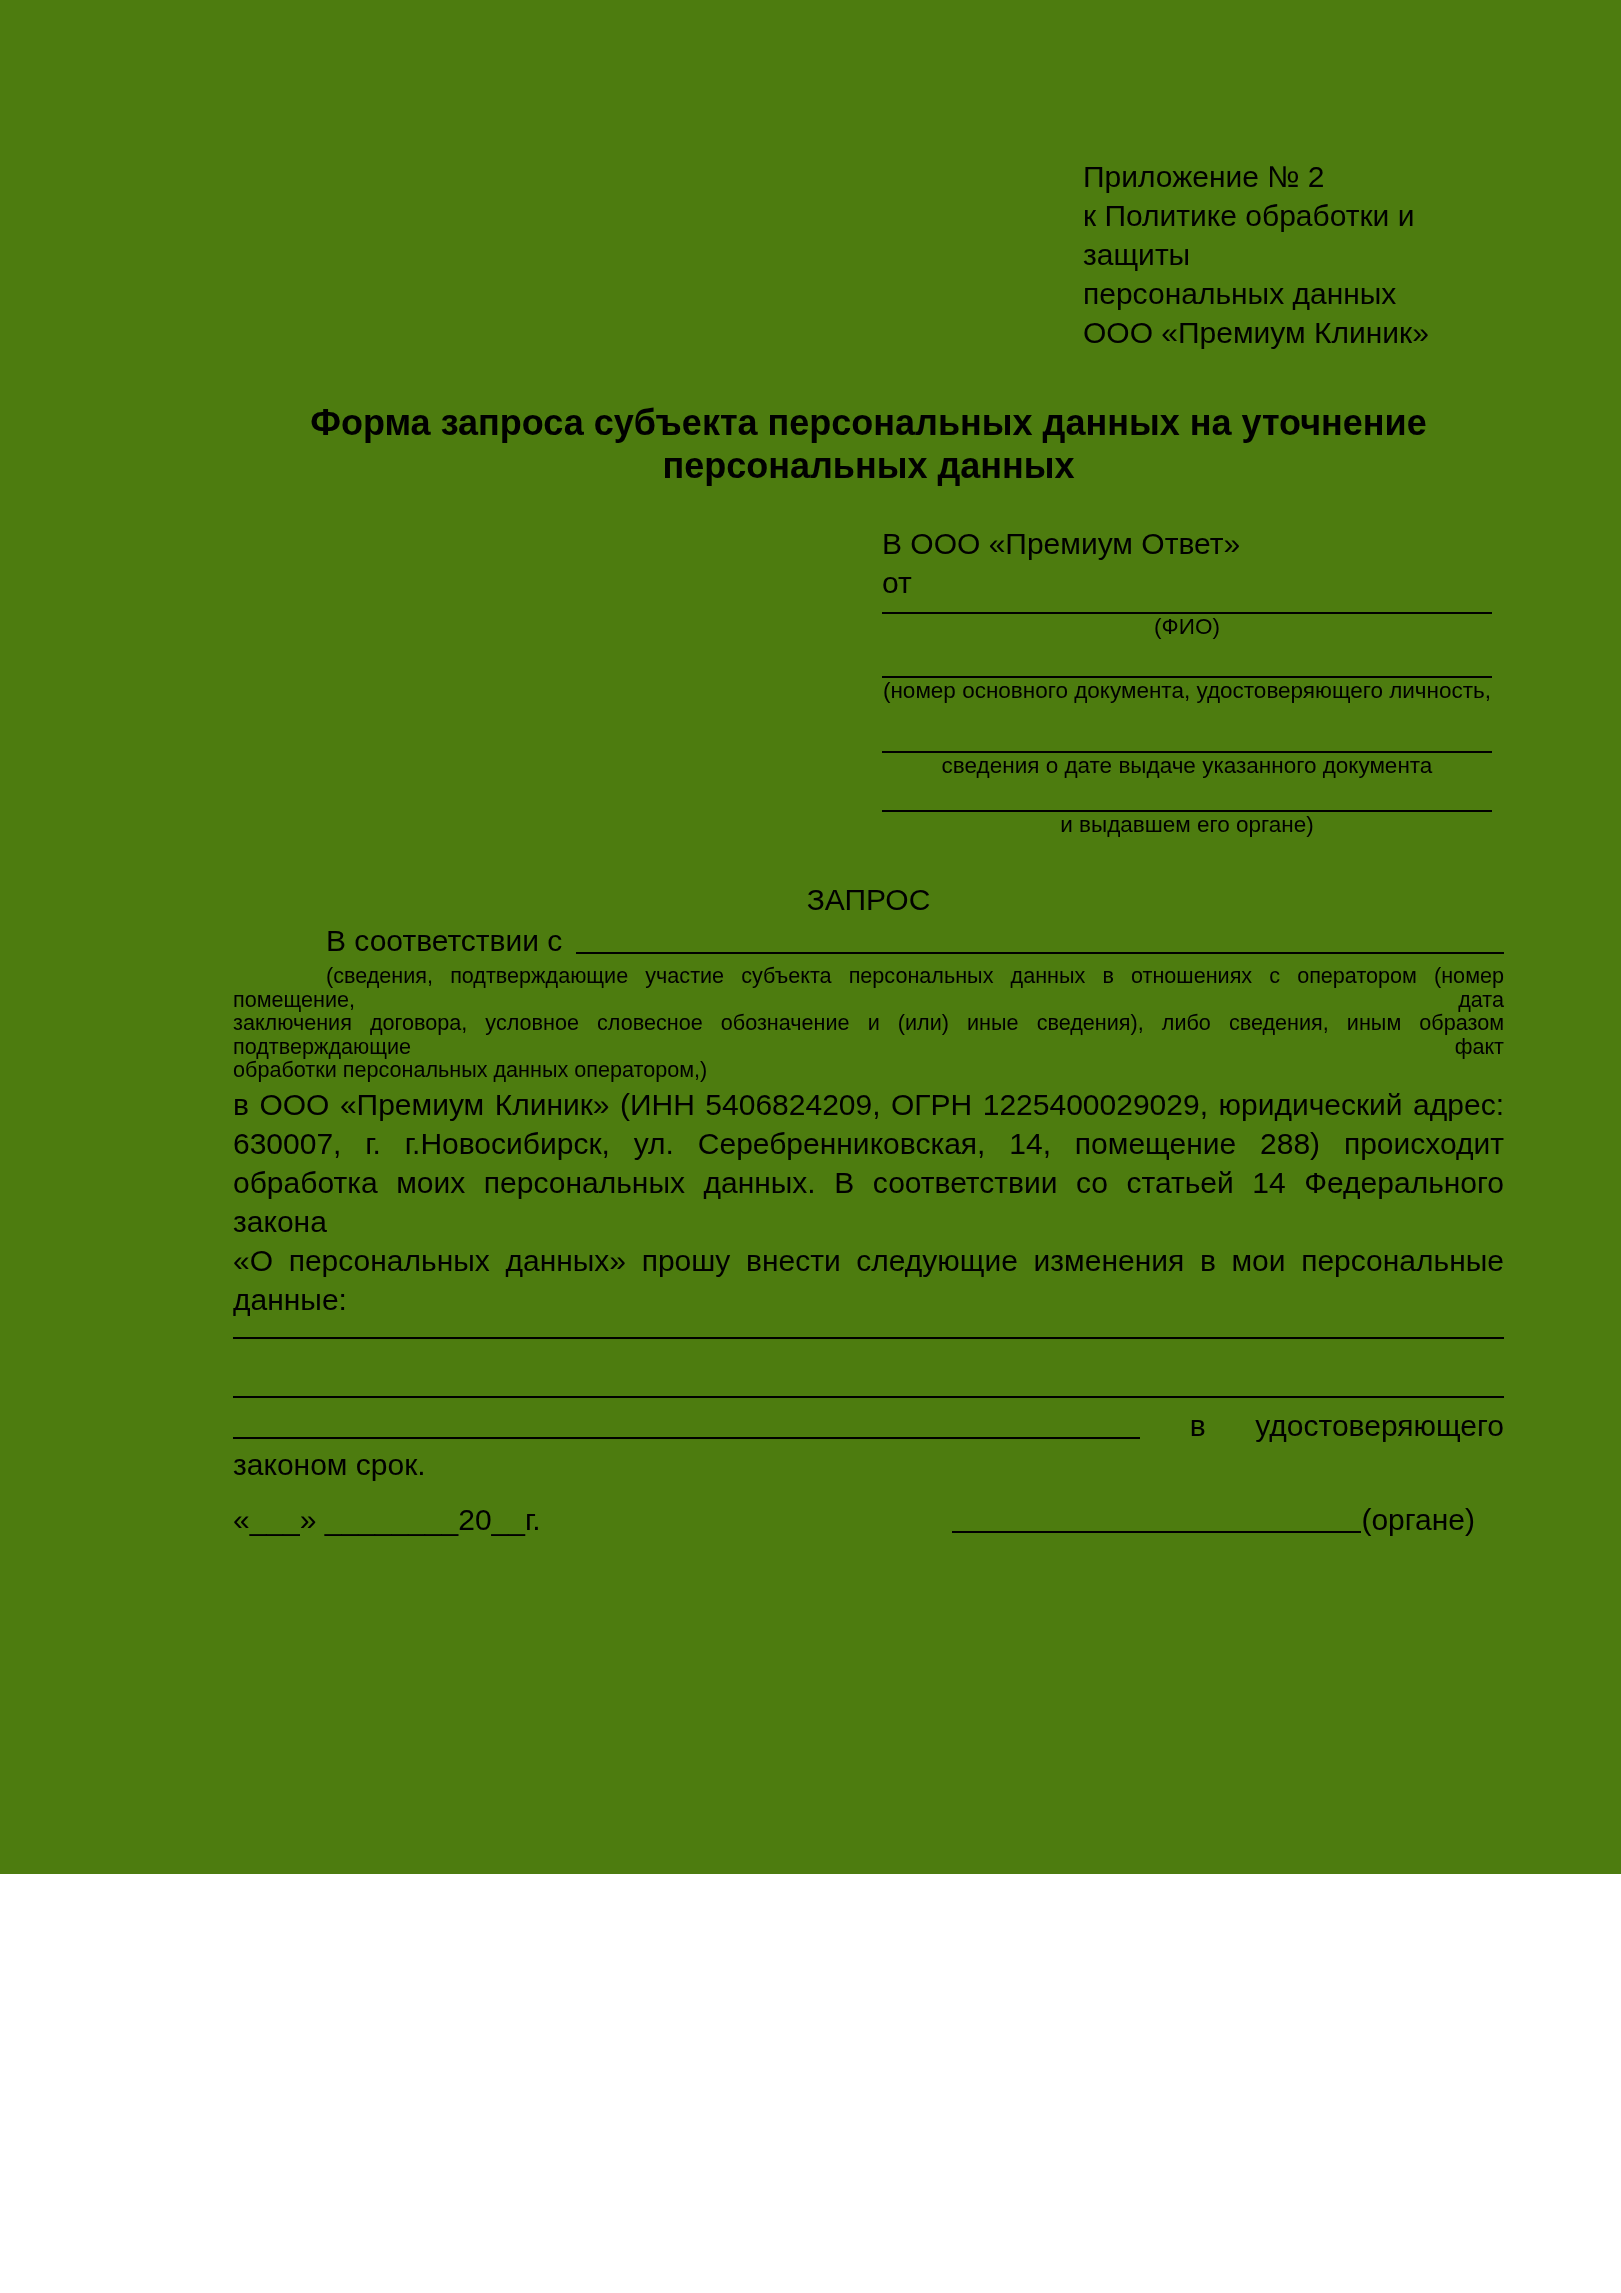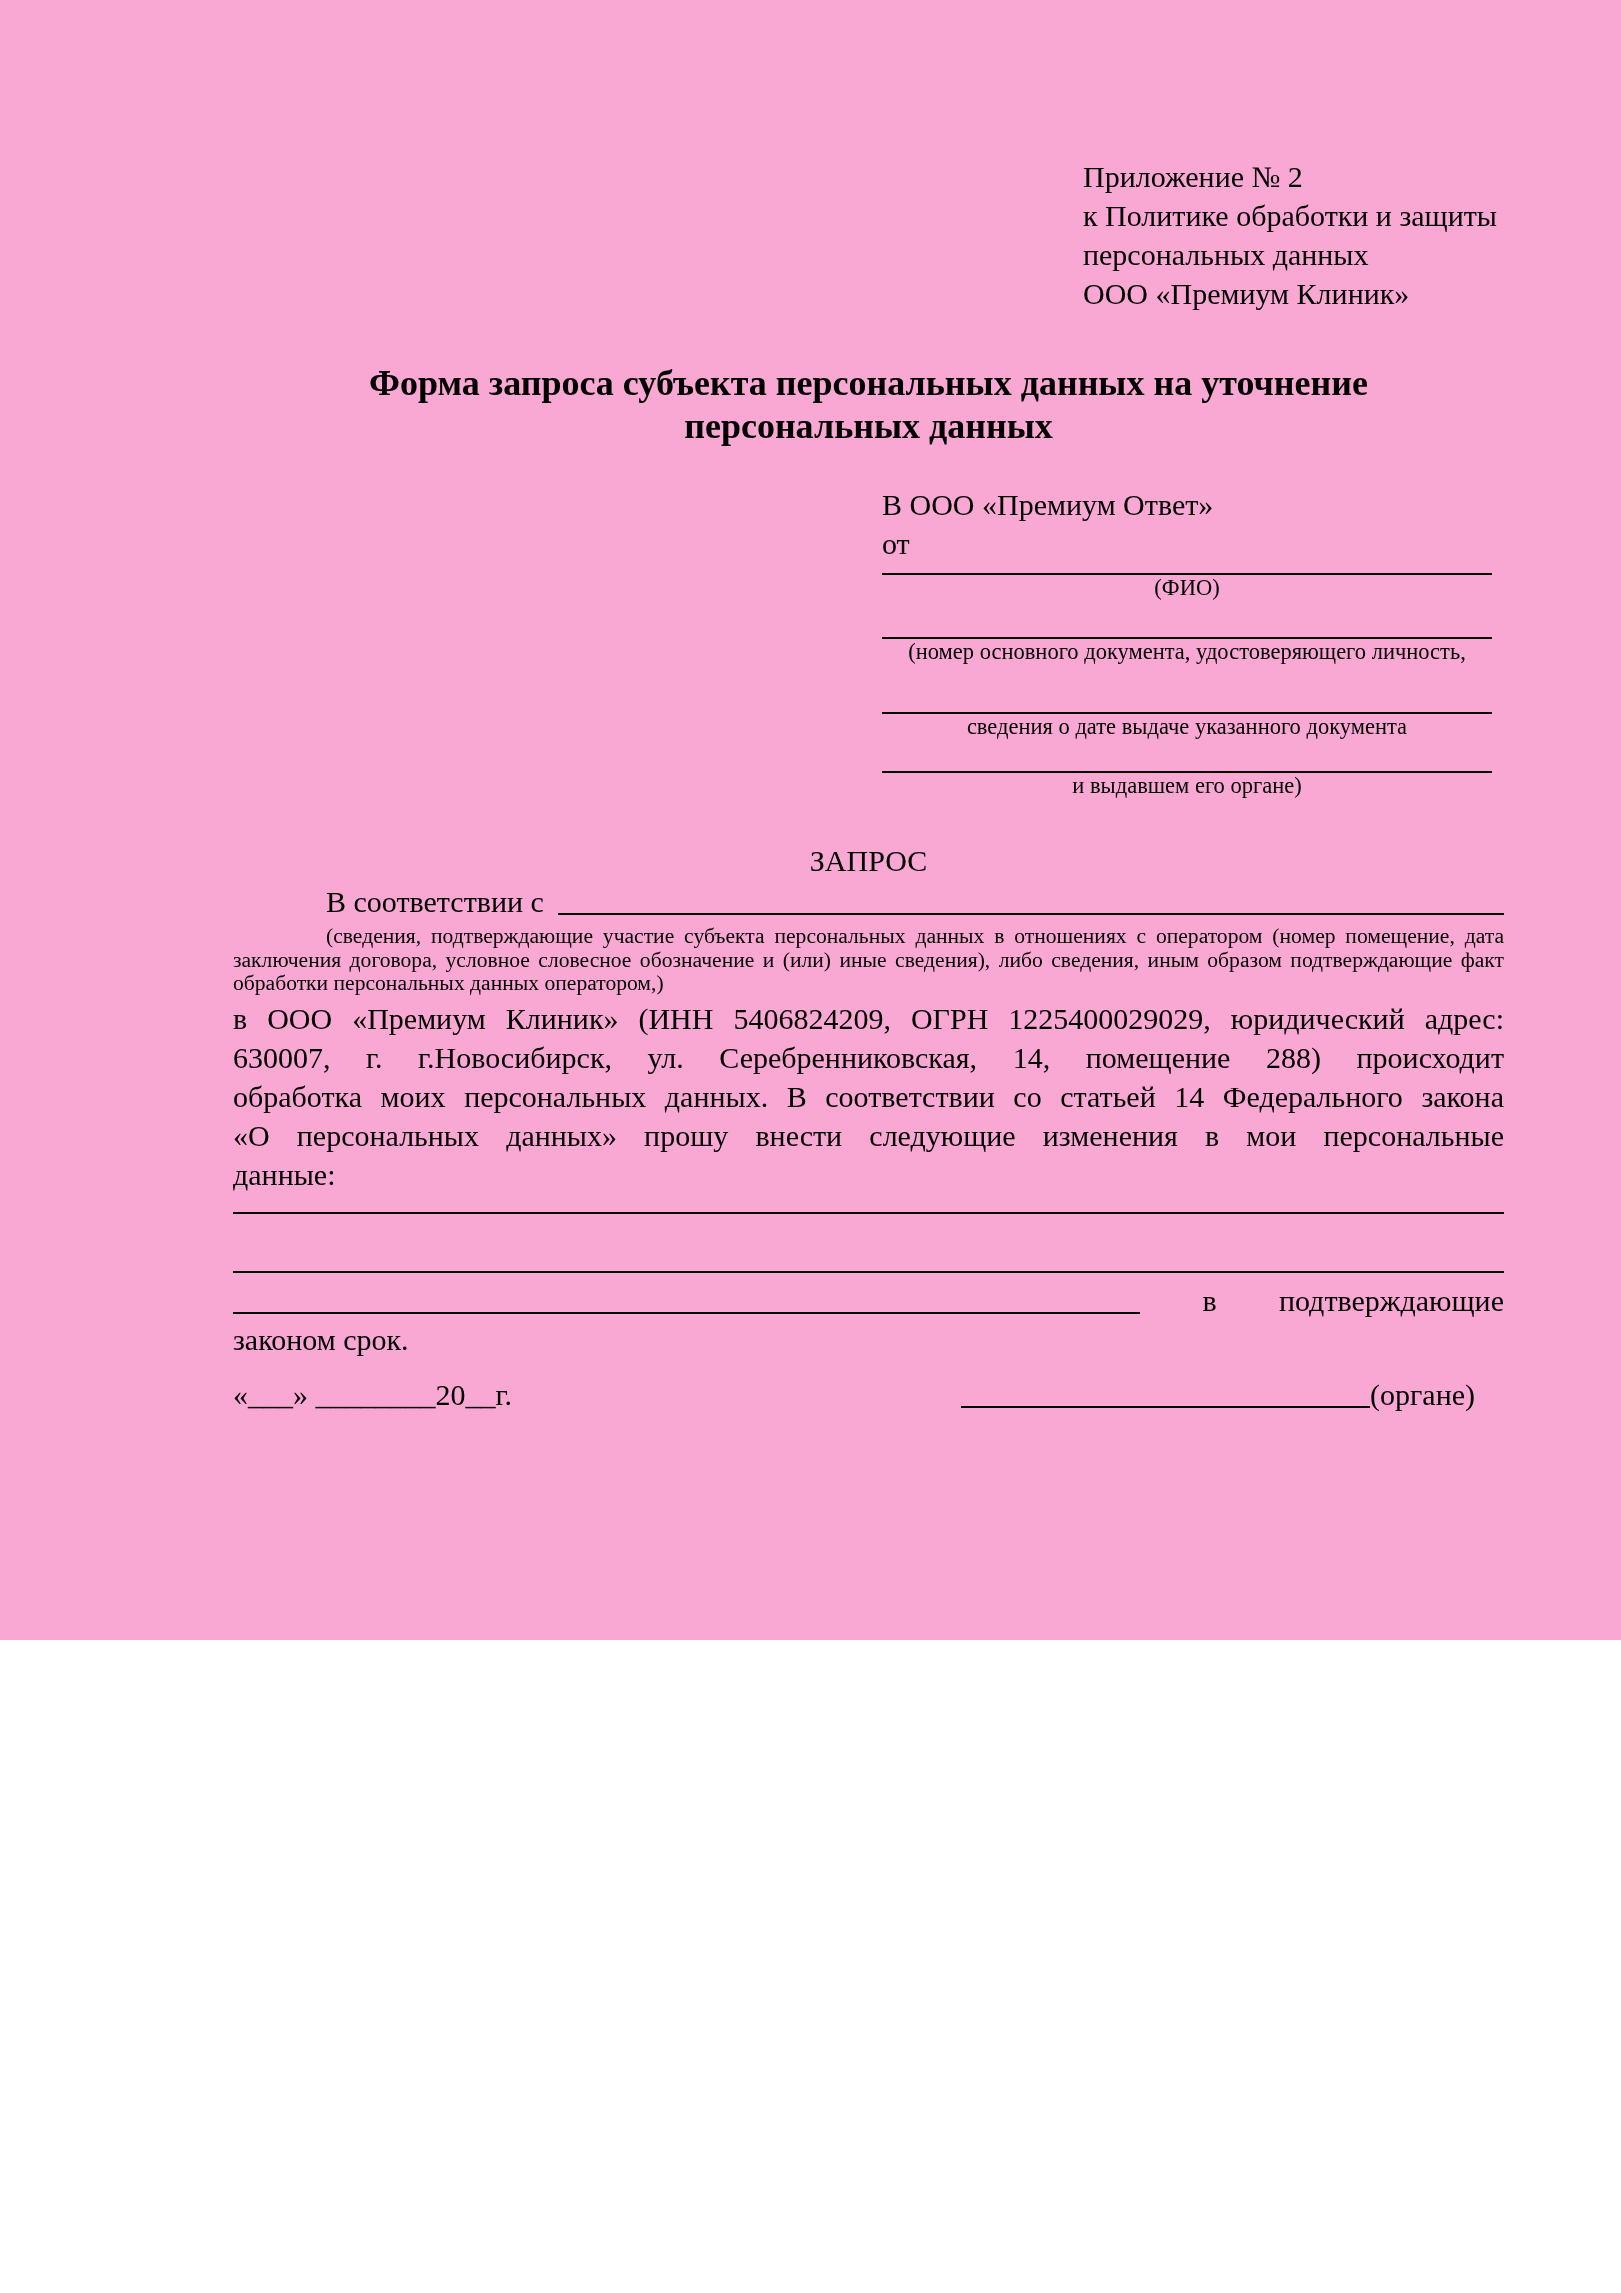--- a/index.html
+++ b/index.html
@@ -1,22 +1,22 @@
 <!DOCTYPE html>
 <html><head>
 <meta charset="utf-8">
 <style>
   html, body { margin: 0; padding: 0; background: #ffffff; }
   .page {
     position: relative;
     width: 1621px;
-    height: 1640px;
-    background: #f9a8d4;
+    height: 1874px;
+    background: #4d7c0f;
     color: #000000;
-    font-family: Liberation Serif, serif;
+    font-family: Liberation Sans, sans-serif;
     box-sizing: border-box;
     padding: 157px 117px 0 233px;
     overflow: hidden;
   }
   
   .hnote { margin-left: 850px; font-size: 30px; line-height: 39px; }
   
   .title { margin-top: 49px; text-align: center; font-weight: bold; font-size: 36px; line-height: 43px; }
   
   .addr { margin-left: 649px; width: 610px; margin-top: 37px; font-size: 30px; line-height: 39px; }
@@ -116,21 +116,21 @@
     <div class="plain">данные:</div>
   </div>
 
   <div class="blank-a"></div>
   <div class="blank-b"></div>
 
   <div class="reply">
     <div class="l2">
       <span class="rule"></span>
       <span>в</span>
-      <span>подтверждающие</span>
+      <span>удостоверяющего</span>
     </div>
     <div class="l3">законом срок.</div>
   </div>
 
   <div class="footer-row">
     <div>«___» ________20__г.</div>
     <div class="sig">
       <span class="rule"></span>
       <span>(органе)</span>
     </div>

